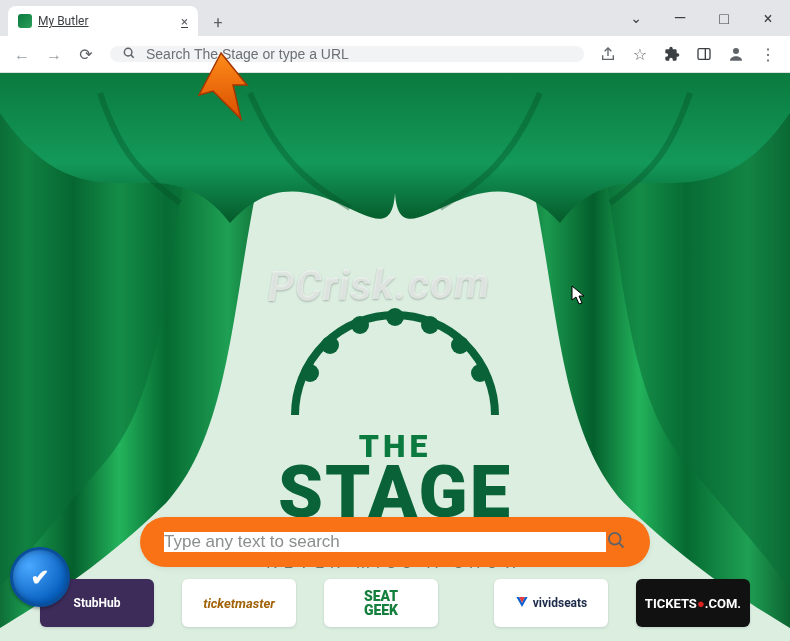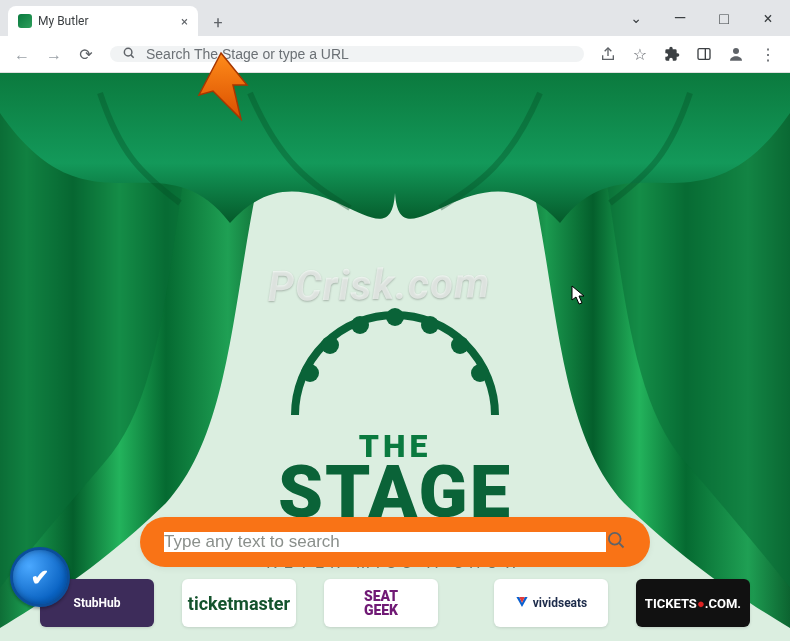--- a/index.html
+++ b/index.html
@@ -27,20 +27,21 @@
   background: #fff;
   height: 30px;
   width: 190px;
   border-radius: 8px 8px 0 0;
   display: flex;
   align-items: center;
   padding: 0 10px;
   font-size: 12px;
   color: #3c4043;
   gap: 6px;
+  text-decoration: underline;
 }
 .tab .favicon {
   width: 14px;
   height: 14px;
   border-radius: 3px;
   background: linear-gradient(135deg,#0a7a3f,#2e9e5b);
 }
 .tab .close {
   margin-left: auto;
   color: #5f6368;
@@ -234,22 +235,22 @@
   border-radius: 6px;
   display: flex;
   align-items: center;
   justify-content: center;
   cursor: pointer;
   font-weight: 700;
   font-size: 12px;
   box-shadow: 0 1px 3px rgba(0,0,0,.12);
 }
 .stubhub { background: #3d2c5a; color: #fff; }
-.ticketmaster { color: #14532d; font-size: 18px; }
-.seatgeek { color: #701a75; font-weight: 900; font-size: 14px; line-height: 1; text-align: center; justify-content: center; }
+.ticketmaster { color: #a16207; font-style: italic; font-size: 13px; }
+.seatgeek { color: #15803d; font-weight: 900; font-size: 14px; line-height: 1; text-align: center; justify-content: center; }
 .vivid { color: #1c2b4a; font-size: 12px; display: flex; align-items: center; gap: 4px; margin-left: 28px; }
 .tickets { background: #111; color: #fff; font-size: 13px; }
 .tickets .dot { color: #d22; }
 
 
 .orange-arrow {
   position: absolute;
   top: 51px;
   left: 191px;
   pointer-events: none;

